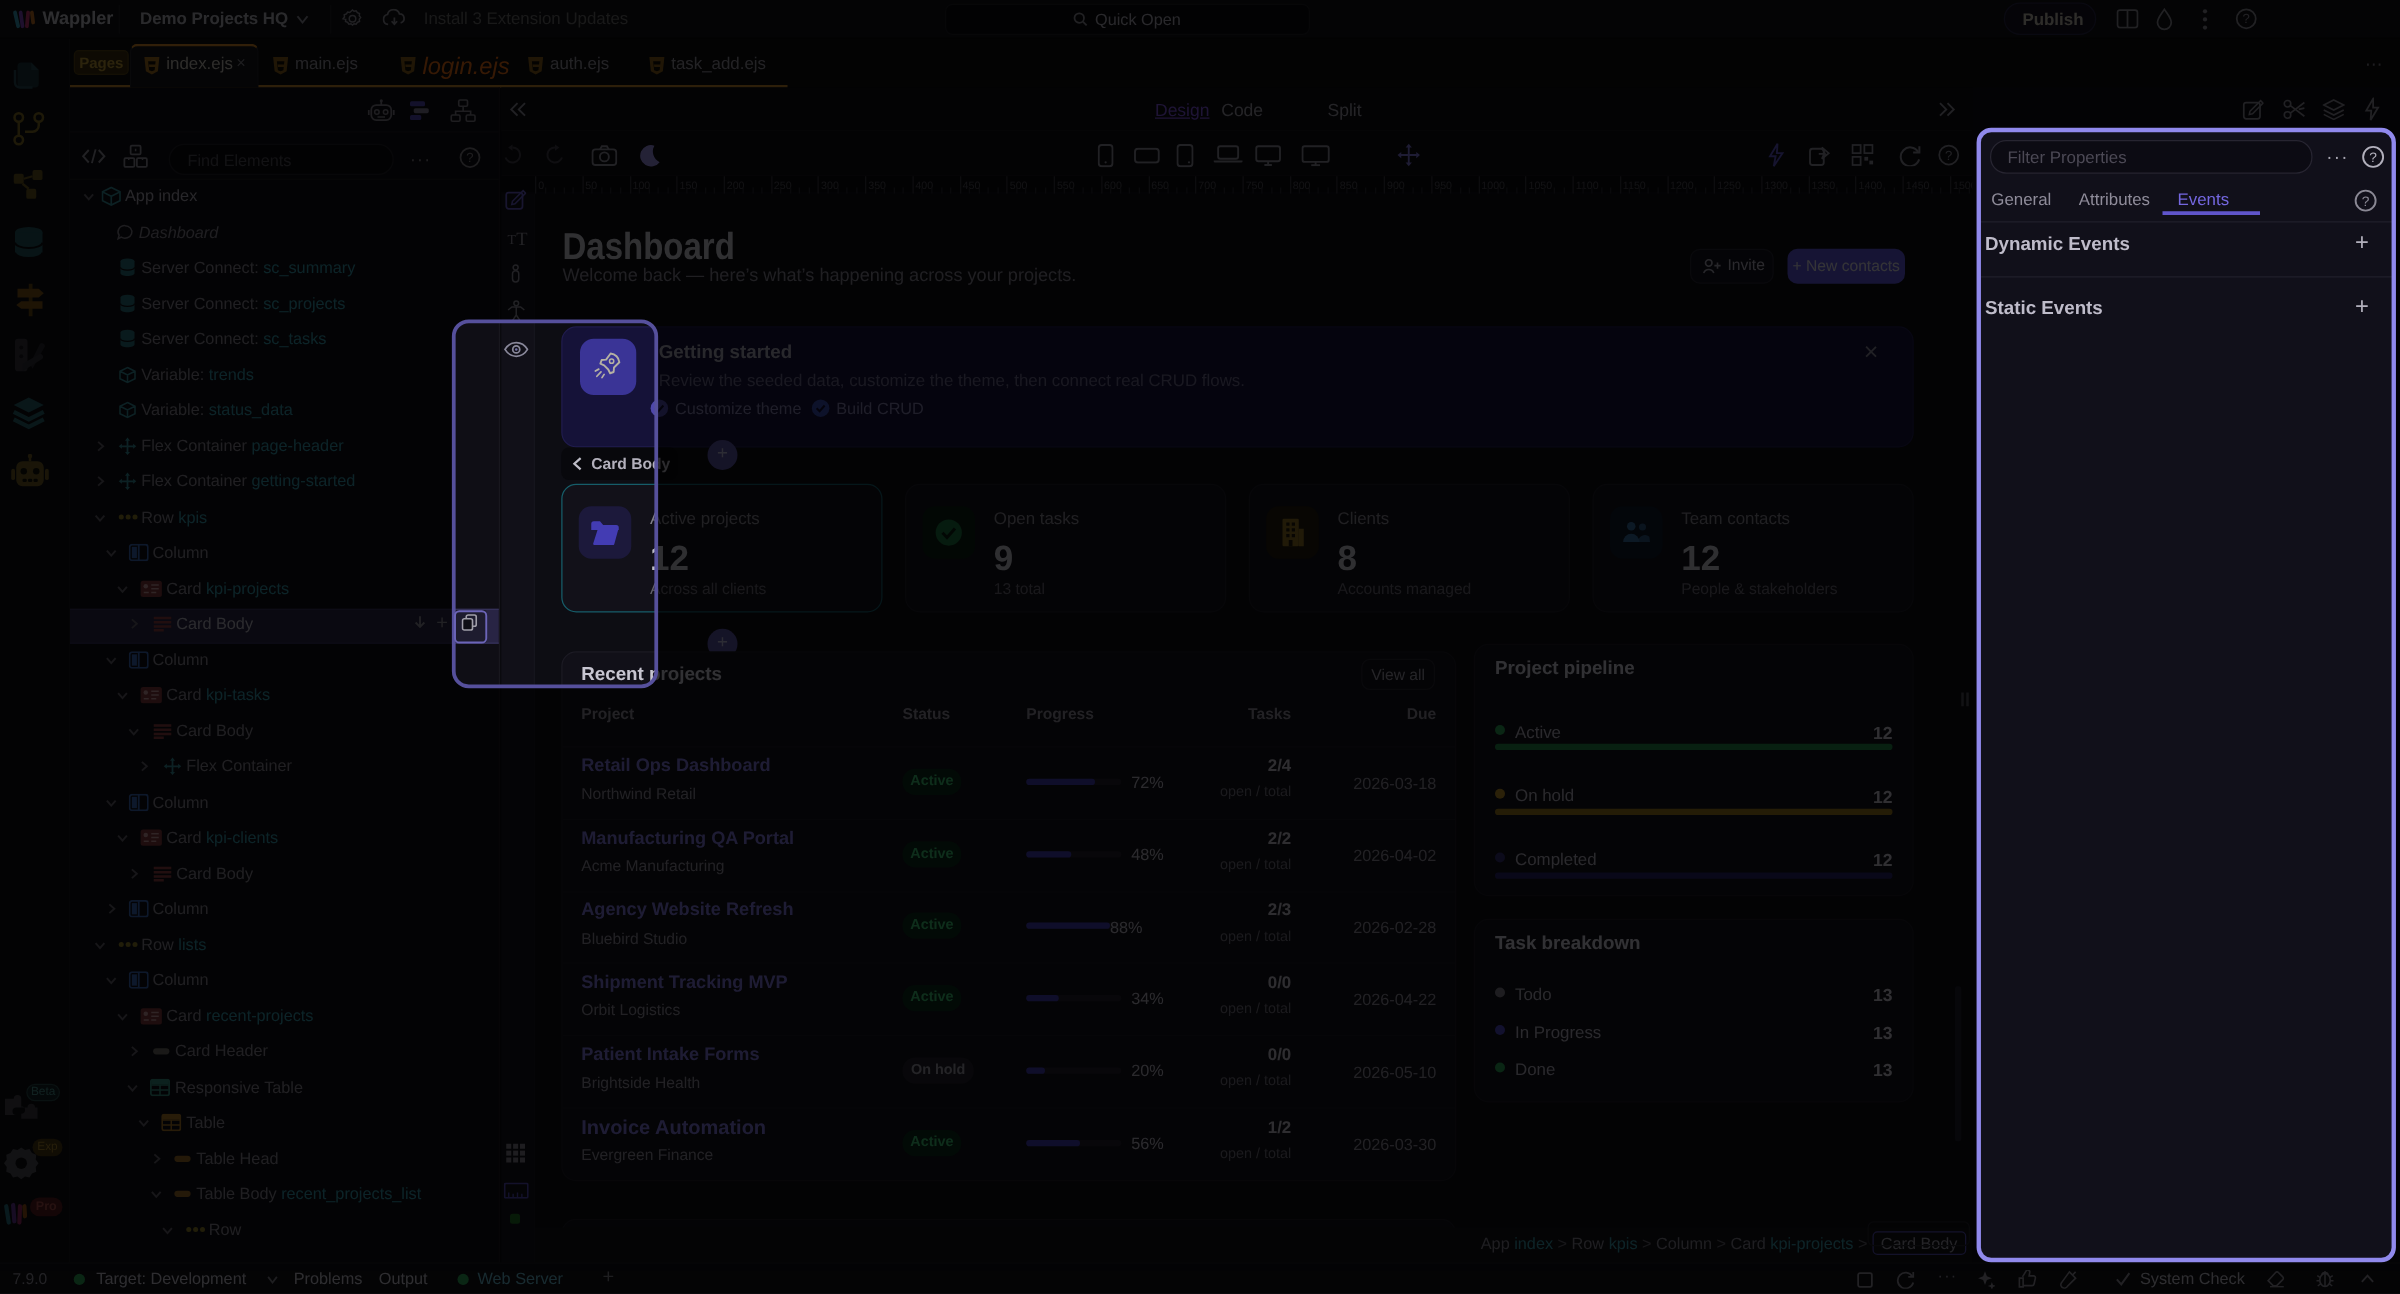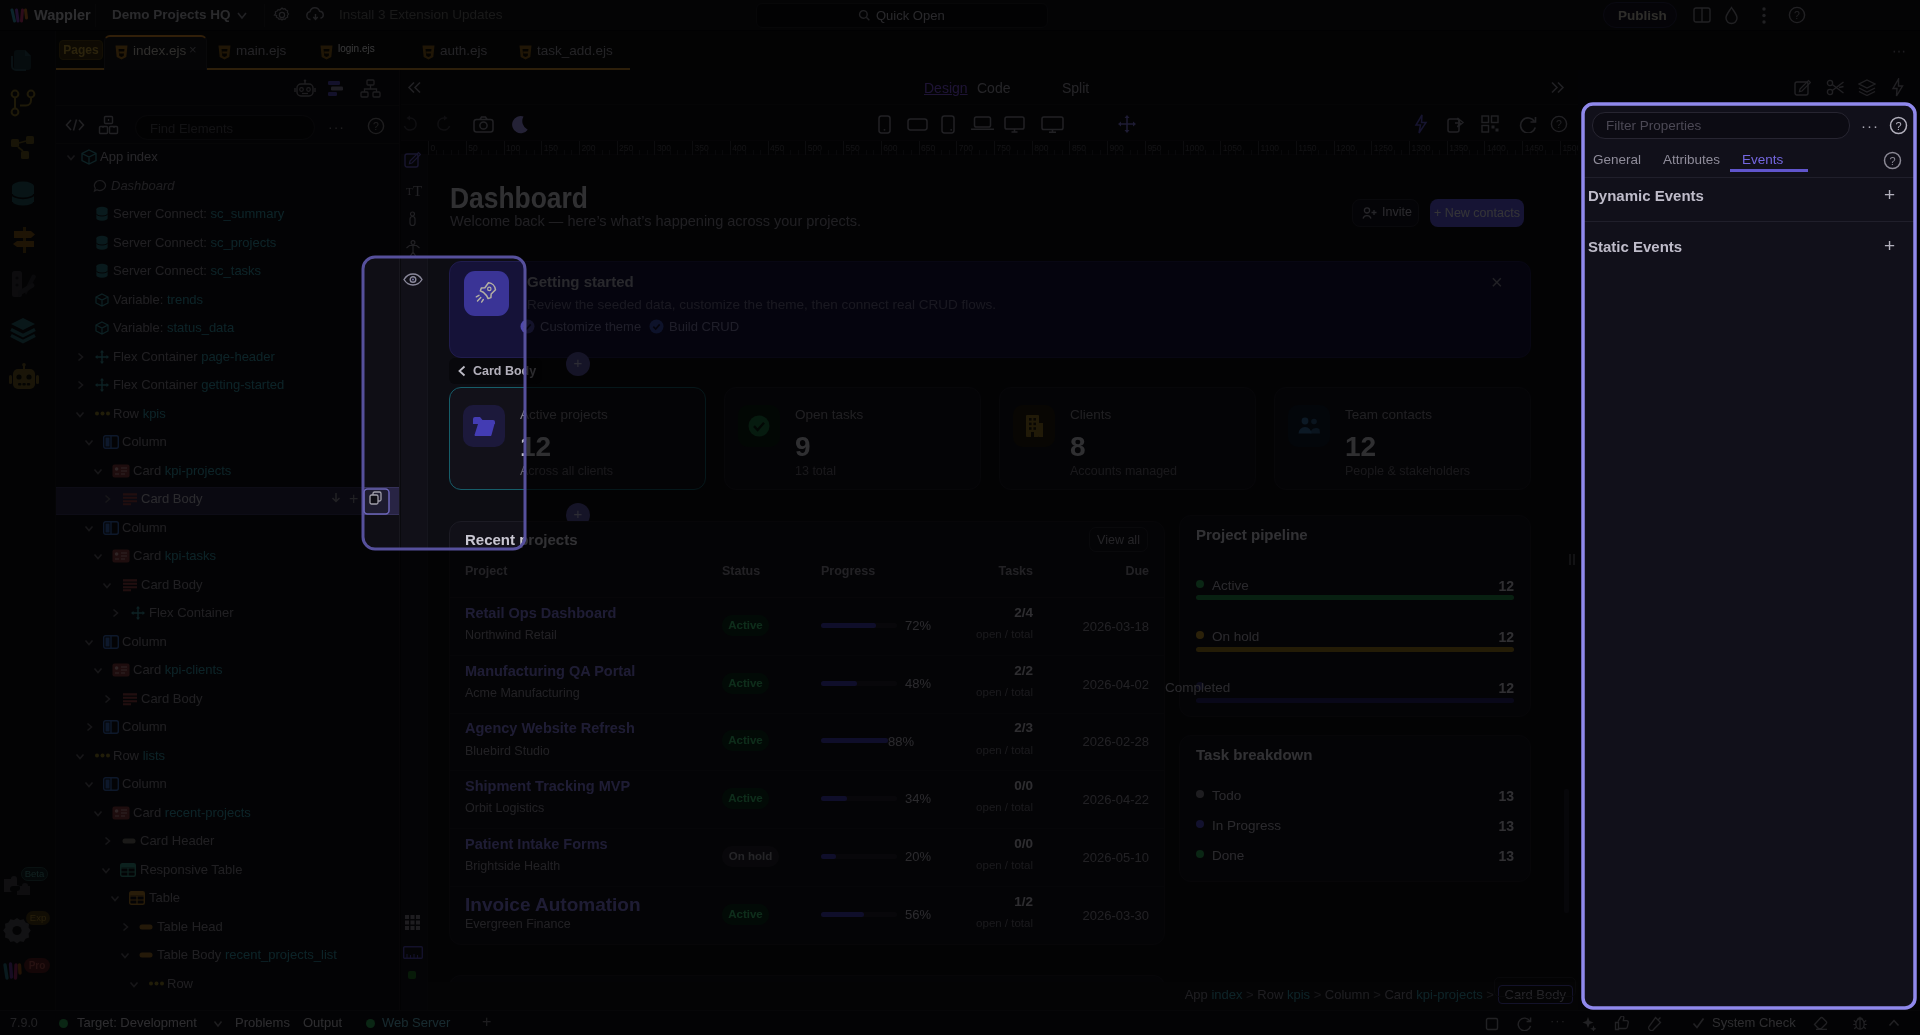--- a/index.html
+++ b/index.html
@@ -77,21 +77,21 @@
 
   <svg class="ab" style="left:162px;top:14px;" width="13" height="15" viewBox="0 0 13 15">
         <path d="M0.5 0.5 h12 l-1.2 11.5 L6.5 14.5 1.7 12 Z" fill="#96691c"></path>
         <path d="M3.5 4h6l-.3 2.5h-5l.2 2h4.6l-.3 2.6-2.2.8-2.2-.8" fill="#140e06"></path>
       </svg>
   <div class="ab" style="left:180px;top:12px;font-size:13.5px;color:#a4a1ac;">main.ejs</div>
   <svg class="ab" style="left:264px;top:14px;" width="13" height="15" viewBox="0 0 13 15">
         <path d="M0.5 0.5 h12 l-1.2 11.5 L6.5 14.5 1.7 12 Z" fill="#96691c"></path>
         <path d="M3.5 4h6l-.3 2.5h-5l.2 2h4.6l-.3 2.6-2.2.8-2.2-.8" fill="#140e06"></path>
       </svg>
-  <div class="ab" style="left:282px;top:12px;font-size:10px;color:#ffffff;">login.ejs</div>
+  <div class="ab" style="left:282px;top:12px;font-size:19px;color:#f97316;font-style:italic;">login.ejs</div>
   <svg class="ab" style="left:366px;top:14px;" width="13" height="15" viewBox="0 0 13 15">
         <path d="M0.5 0.5 h12 l-1.2 11.5 L6.5 14.5 1.7 12 Z" fill="#96691c"></path>
         <path d="M3.5 4h6l-.3 2.5h-5l.2 2h4.6l-.3 2.6-2.2.8-2.2-.8" fill="#140e06"></path>
       </svg>
   <div class="ab" style="left:384px;top:12px;font-size:13.5px;color:#a4a1ac;">auth.ejs</div>
   <svg class="ab" style="left:463px;top:14px;" width="13" height="15" viewBox="0 0 13 15">
         <path d="M0.5 0.5 h12 l-1.2 11.5 L6.5 14.5 1.7 12 Z" fill="#96691c"></path>
         <path d="M3.5 4h6l-.3 2.5h-5l.2 2h4.6l-.3 2.6-2.2.8-2.2-.8" fill="#140e06"></path>
       </svg>
   <div class="ab" style="left:481px;top:12px;font-size:13.5px;color:#a4a1ac;">task_add.ejs</div>
@@ -908,42 +908,42 @@
   <div class="ab" style="left:64px;top:766px;font-size:14.5px;font-weight:bold;color:#8d84f2;">Patient Intake Forms</div>
   <div class="ab" style="left:64px;top:789px;font-size:12.5px;color:#9c99a8;">Brightside Health</div>
   <div class="ab" style="left:321px;top:776px;width:57px;height:21px;background:#25242e;border-radius:10px;text-align:center;line-height:21px;font-size:11.5px;font-weight:bold;color:#aaa8b6;">On hold</div>
   <div class="ab" style="left:420px;top:784px;width:76px;height:5px;background:#252430;border-radius:3px;"></div>
   <div class="ab" style="left:420px;top:784px;width:15px;height:5px;background:#4740c4;border-radius:3px;"></div>
   <div class="ab" style="left:470px;top:779px;width:60px;text-align:right;font-size:13px;color:#c6c3d2;">20%</div>
   <div class="ab" style="left:552px;top:766px;width:80px;text-align:right;font-size:13.5px;font-weight:bold;color:#d4d2de;">0/0</div>
   <div class="ab" style="left:512px;top:789px;width:120px;text-align:right;font-size:11.5px;color:#7b7886;">open / total</div>
   <div class="ab" style="left:668px;top:780px;width:80px;text-align:right;font-size:13px;color:#9c99a8;">2026-05-10</div>
   <div class="ab" style="left:49px;top:816px;width:714px;height:1px;background:#1d1c26;"></div>
-  <div class="ab" style="left:64px;top:824px;font-size:19px;font-weight:bold;color:#8d84f2;">Invoice Automation</div>
+  <div class="ab" style="left:64px;top:824px;font-size:16px;font-weight:bold;color:#8d84f2;">Invoice Automation</div>
   <div class="ab" style="left:64px;top:847px;font-size:12.5px;color:#9c99a8;">Evergreen Finance</div>
   <div class="ab" style="left:321px;top:834px;width:47px;height:21px;background:#0c2f1d;border-radius:10px;text-align:center;line-height:21px;font-size:11.5px;font-weight:bold;color:#41d27c;">Active</div>
   <div class="ab" style="left:420px;top:842px;width:76px;height:5px;background:#252430;border-radius:3px;"></div>
   <div class="ab" style="left:420px;top:842px;width:43px;height:5px;background:#4740c4;border-radius:3px;"></div>
   <div class="ab" style="left:470px;top:837px;width:60px;text-align:right;font-size:13px;color:#c6c3d2;">56%</div>
   <div class="ab" style="left:552px;top:824px;width:80px;text-align:right;font-size:13.5px;font-weight:bold;color:#d4d2de;">1/2</div>
   <div class="ab" style="left:512px;top:847px;width:120px;text-align:right;font-size:11.5px;color:#7b7886;">open / total</div>
   <div class="ab" style="left:668px;top:838px;width:80px;text-align:right;font-size:13px;color:#9c99a8;">2026-03-30</div>
   <div class="ab" style="left:48px;top:905px;width:716px;height:34px;background:#14131c;border:1px solid #201f29;border-radius:12px 12px 0 0;border-bottom:none;"></div>
   <div class="ab" style="left:778px;top:445px;width:352px;height:202px;background:#14131c;border:1px solid #201f29;border-radius:12px;"></div>
   <div class="ab" style="left:795px;top:456px;font-size:15px;font-weight:bold;color:#e4e2ee;">Project pipeline</div>
   <div class="ab" style="left:795px;top:508px;width:8px;height:8px;border-radius:50%;background:#2fae5c;margin-top:2px;"></div>
   <div class="ab" style="left:811px;top:508px;font-size:13.5px;color:#c2bfce;">Active</div>
   <div class="ab" style="left:1057px;top:508px;width:56px;text-align:right;font-size:14px;font-weight:bold;color:#dcdae6;">12</div>
   <div class="ab" style="left:795px;top:525px;width:318px;height:5px;border-radius:3px;background:#27964f;"></div>
   <div class="ab" style="left:795px;top:559px;width:8px;height:8px;border-radius:50%;background:#c89a2a;margin-top:2px;"></div>
   <div class="ab" style="left:811px;top:559px;font-size:13.5px;color:#c2bfce;">On hold</div>
   <div class="ab" style="left:1057px;top:559px;width:56px;text-align:right;font-size:14px;font-weight:bold;color:#dcdae6;">12</div>
   <div class="ab" style="left:795px;top:577px;width:318px;height:5px;border-radius:3px;background:#a8821f;"></div>
   <div class="ab" style="left:795px;top:610px;width:8px;height:8px;border-radius:50%;background:#38347e;margin-top:2px;"></div>
-  <div class="ab" style="left:764px;top:610px;font-size:13.5px;color:#c2bfce;">Completed</div>
+  <div class="ab" style="left:811px;top:610px;font-size:13.5px;color:#c2bfce;">Completed</div>
   <div class="ab" style="left:1057px;top:610px;width:56px;text-align:right;font-size:14px;font-weight:bold;color:#dcdae6;">12</div>
   <div class="ab" style="left:795px;top:628px;width:318px;height:5px;border-radius:3px;background:#2b2776;"></div>
   <div class="ab" style="left:778px;top:665px;width:352px;height:147px;background:#14131c;border:1px solid #201f29;border-radius:12px;"></div>
   <div class="ab" style="left:795px;top:676px;font-size:15px;font-weight:bold;color:#e4e2ee;">Task breakdown</div>
   <div class="ab" style="left:795px;top:718px;width:8px;height:8px;border-radius:50%;background:#8a8894;margin-top:2px;"></div>
   <div class="ab" style="left:811px;top:718px;font-size:13.5px;color:#c2bfce;">Todo</div>
   <div class="ab" style="left:1057px;top:718px;width:56px;text-align:right;font-size:14px;font-weight:bold;color:#dcdae6;">13</div>
   <div class="ab" style="left:795px;top:748px;width:8px;height:8px;border-radius:50%;background:#564ed4;margin-top:2px;"></div>
   <div class="ab" style="left:811px;top:748px;font-size:13.5px;color:#c2bfce;">In Progress</div>
   <div class="ab" style="left:1057px;top:748px;width:56px;text-align:right;font-size:14px;font-weight:bold;color:#dcdae6;">13</div>

